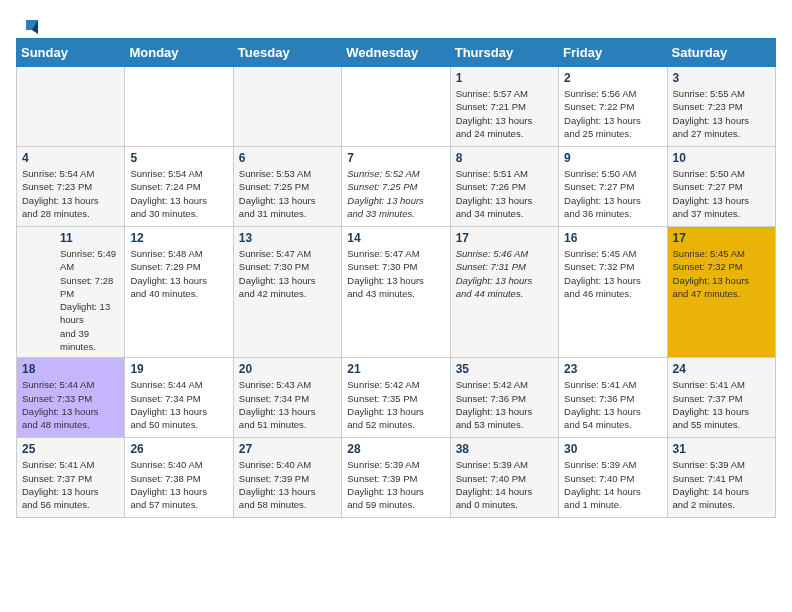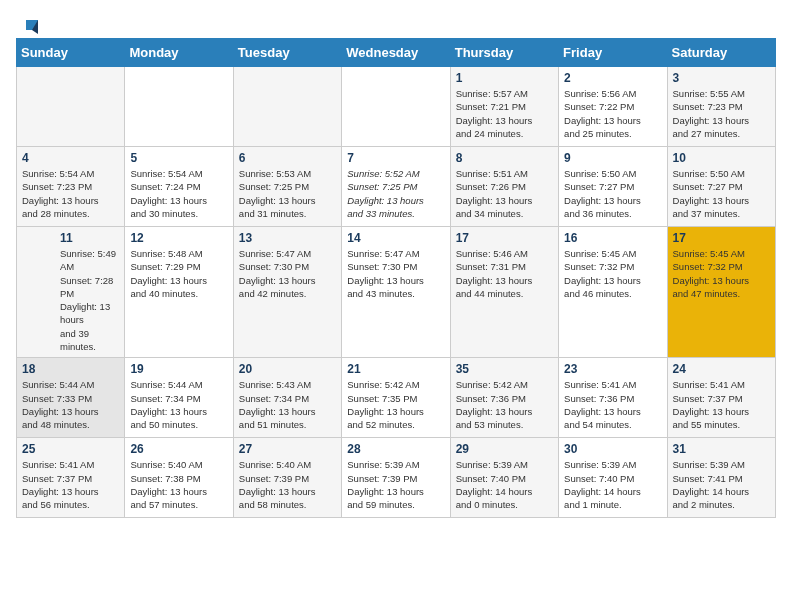--- a/index.html
+++ b/index.html
@@ -211,42 +211,42 @@
         </td>
         <td style="background: rgb(255, 255, 255); margin-top: 20px;">
           <span class="day-number">14</span>
           <div class="cell-info" style="white-space: pre-line;">Sunrise: 5:47 AM
 Sunset: 7:30 PM
 Daylight: 13 hours
 and 43 minutes.</div>
         </td>
         <td style="background: rgb(245, 245, 245);">
           <span class="day-number">17</span>
-          <div class="cell-info" style="white-space: pre-line;">Sunrise: 5:46 AM
+          <div class="cell-info" style="white-space: pre-line; font-style: italic;">Sunrise: 5:46 AM
 Sunset: 7:31 PM
 Daylight: 13 hours
 and 44 minutes.</div>
         </td>
         <td style="background: rgb(255, 255, 255);">
           <span class="day-number">16</span>
           <div class="cell-info" style="white-space: pre-line;">Sunrise: 5:45 AM
 Sunset: 7:32 PM
 Daylight: 13 hours
 and 46 minutes.</div>
         </td>
         <td style="background: #eab308;">
           <span class="day-number">17</span>
           <div class="cell-info" style="white-space: pre-line;">Sunrise: 5:45 AM
 Sunset: 7:32 PM
 Daylight: 13 hours
 and 47 minutes.</div>
         </td>
       </tr>
       <tr>
-        <td style="background: #e5e5e5; margin-top: 40px;">
+        <td style="background: #c4b5fd; margin-top: 40px;">
           <span class="day-number">18</span>
           <div class="cell-info" style="white-space: pre-line;">Sunrise: 5:44 AM
 Sunset: 7:33 PM
 Daylight: 13 hours
 and 48 minutes.</div>
         </td>
         <td style="background: rgb(255, 255, 255);">
           <span class="day-number">19</span>
           <div class="cell-info" style="white-space: pre-line;">Sunrise: 5:44 AM
 Sunset: 7:34 PM
@@ -312,21 +312,21 @@
 and 58 minutes.</div>
         </td>
         <td style="background: rgb(255, 255, 255);">
           <span class="day-number">28</span>
           <div class="cell-info" style="white-space: pre-line;">Sunrise: 5:39 AM
 Sunset: 7:39 PM
 Daylight: 13 hours
 and 59 minutes.</div>
         </td>
         <td style="background: rgb(245, 245, 245);">
-          <span class="day-number">29</span>
+          <span class="day-number">38</span>
           <div class="cell-info" style="white-space: pre-line;">Sunrise: 5:39 AM
 Sunset: 7:40 PM
 Daylight: 14 hours
 and 0 minutes.</div>
         </td>
         <td style="background: rgb(255, 255, 255);">
           <span class="day-number">30</span>
           <div class="cell-info" style="white-space: pre-line;">Sunrise: 5:39 AM
 Sunset: 7:40 PM
 Daylight: 14 hours

